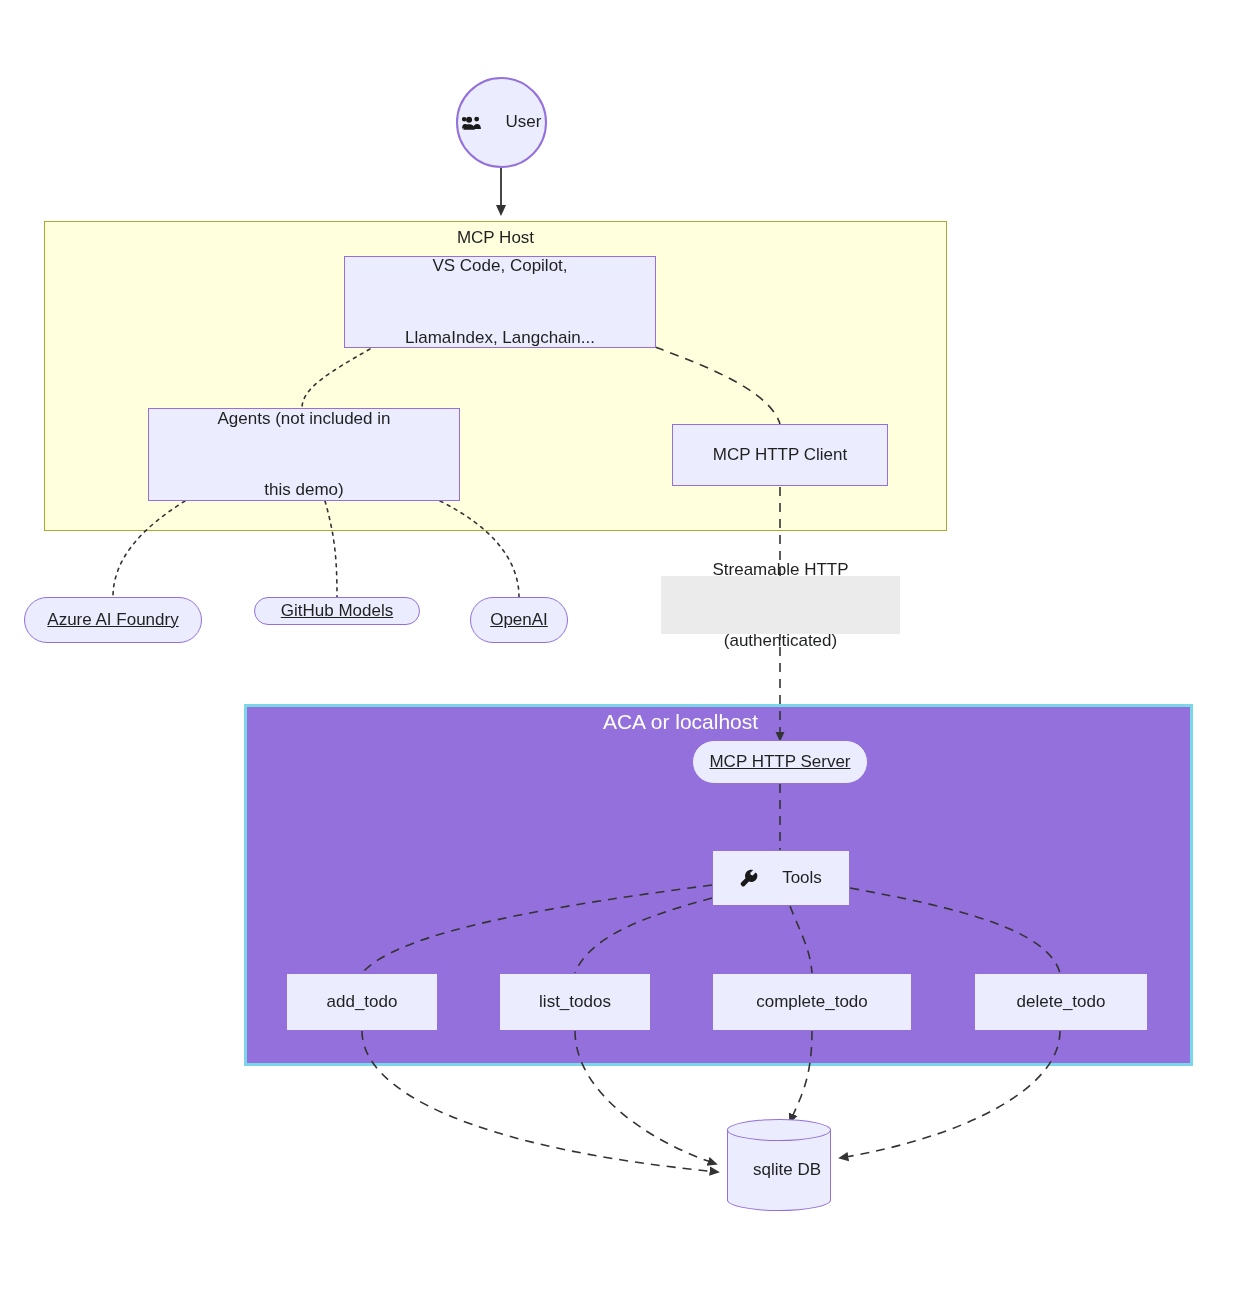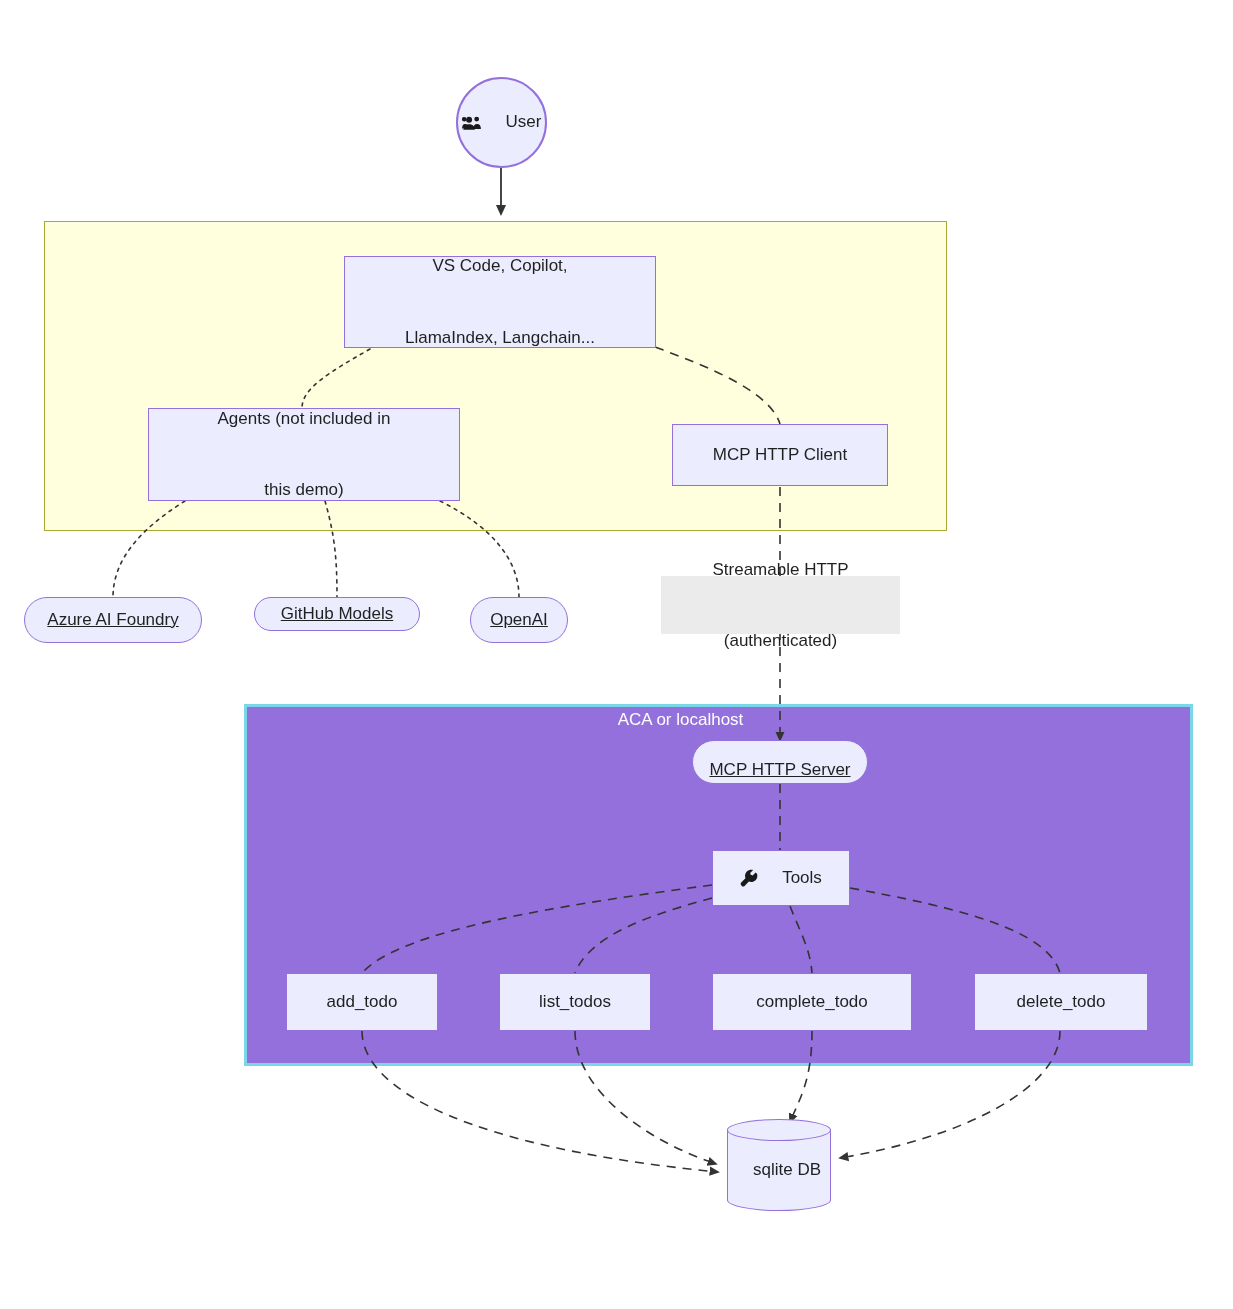--- a/index.html
+++ b/index.html
@@ -63,21 +63,21 @@
     width: 949px; height: 362px;
     background: #9370dB;
     border: 3px solid #7bd7e8;
     box-sizing: border-box;
   }
   #cluster-aca-label {
     position: absolute;
     left: 244px; top: 710px;
     width: 949px;
     text-align: center;
-    font-size: 17px;
+    font-size: 21px;
     color: #ffffff;
     transform: translateX(-38px);
   }
   
   .rect-node {
     background: #ececff;
     border: 1px solid #9370db;
   }
   
   .round-node {
@@ -213,20 +213,21 @@
 
     <path d="M 362,1031 C 362,1090 470,1148 718,1172" fill="none" stroke="#333333" stroke-width="1.6" stroke-dasharray="9,7" marker-end="url(#arrow)"></path>
 
     <path d="M 575,1031 C 575,1090 645,1140 716,1164" fill="none" stroke="#333333" stroke-width="1.6" stroke-dasharray="9,7" marker-end="url(#arrow)"></path>
 
     <path d="M 812,1031 C 812,1080 800,1098 790,1122" fill="none" stroke="#333333" stroke-width="1.6" stroke-dasharray="9,7" marker-end="url(#arrow)"></path>
 
     <path d="M 1060,1031 C 1060,1090 960,1138 840,1158" fill="none" stroke="#333333" stroke-width="1.6" stroke-dasharray="9,7" marker-end="url(#arrow)"></path>
   </svg>
 
+  <div id="cluster-mcp-host-label">MCP Host</div>
   <div id="cluster-aca-label">ACA or localhost</div>
 
   <div class="node circle-node" style="left:456px; top:77px; width:91px; height:91px;">
     <span class="node-inner">
       <span class="icon">
         <svg width="20" height="16" viewBox="0 0 24 18" aria-hidden="true">
           <circle cx="8.5" cy="5" r="3.6" fill="#1a1a1a"></circle>
           <path d="M1.6 17 C1.6 12.4 5 10.4 8.5 10.4 C12 10.4 15.4 12.4 15.4 17 Z" fill="#1a1a1a"></path>
           <circle cx="17.6" cy="4.3" r="2.9" fill="#1a1a1a"></circle>
           <path d="M13.2 16.2 C13.4 12.2 15.6 10.2 17.8 10.2 C20.4 10.2 22.7 11.8 22.7 16.2 Z" fill="#1a1a1a"></path>
@@ -252,35 +253,35 @@
   <div class="node rect-node" style="left:148px; top:408px; width:312px; height:93px;">
     <span class="node-text-lines">
       <span>Agents (not included in</span>
       <span>this demo)</span>
     </span>
   </div>
 
   <div class="node round-node" style="left:24px; top:597px; width:178px; height:46px;">
     <span>Azure AI Foundry</span>
   </div>
-  <div class="node round-node" style="left:254px; top:597px; width:166px; height:34px;align-items:center;">
+  <div class="node round-node" style="left:254px; top:597px; width:166px; height:28px;align-items:center;">
     <span>GitHub Models</span>
   </div>
   <div class="node round-node" style="left:470px; top:597px; width:98px; height:46px;justify-content:center;">
     <span>OpenAI</span>
   </div>
 
   <div class="edge-label" style="left:661px; top:576px; width:239px; height:58px;">
     <span class="node-text-lines">
       <span>Streamable HTTP</span>
       <span>(authenticated)</span>
     </span>
   </div>
 
-  <div class="node round-node" style="left:692px; top:740px; width:176px; height:44px; border-radius:22px;align-items:flex-end;">
+  <div class="node round-node" style="left:692px; top:740px; width:176px; height:44px; border-radius:22px;">
     <span>MCP HTTP Server</span>
   </div>
 
   <div class="node rect-node" style="left:712px; top:850px; width:138px; height:56px;">
     <span class="node-inner">
       <span class="icon">
         <svg width="18" height="18" viewBox="0 0 24 24" aria-hidden="true">
           <path d="M20.8 4.6 L16.9 8.5 L14.3 7.8 L13.6 5.2 L17.5 1.3 C14.6 0.4 11.3 1.2 9.1 3.4 C6.7 5.8 6.1 9.3 7.3 12.3 L1.6 18 C0.6 19 0.6 20.6 1.6 21.6 L2.5 22.5 C3.5 23.5 5.1 23.5 6.1 22.5 L11.8 16.8 C14.8 18 18.3 17.4 20.7 15 C22.9 12.8 23.7 9.5 22.8 6.6 Z" fill="#1a1a1a"></path>
         </svg>
       </span>

